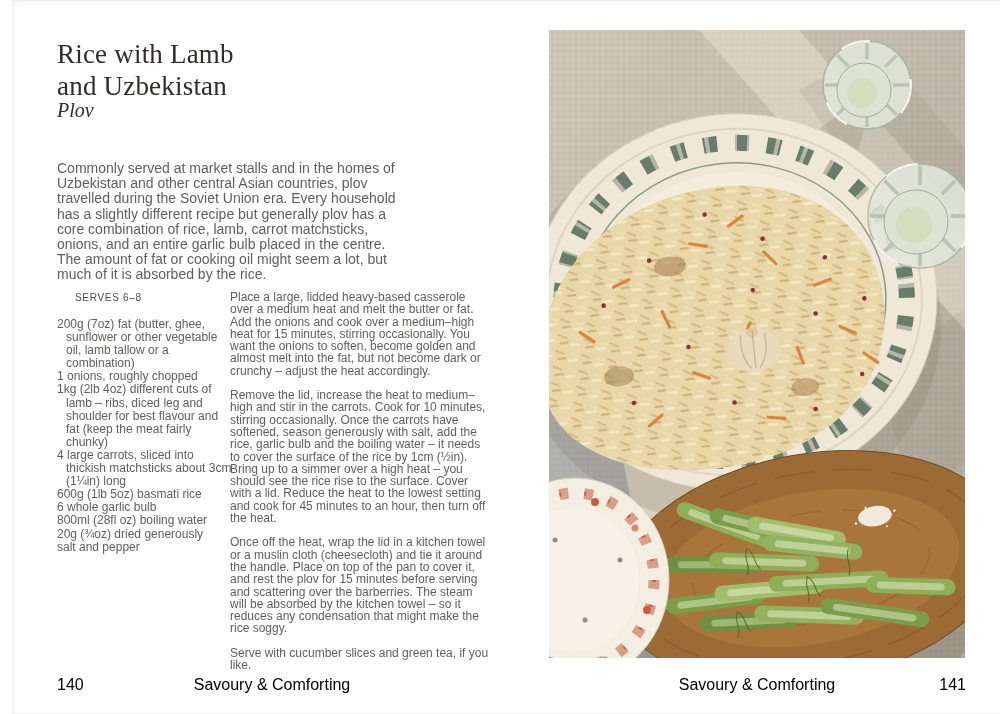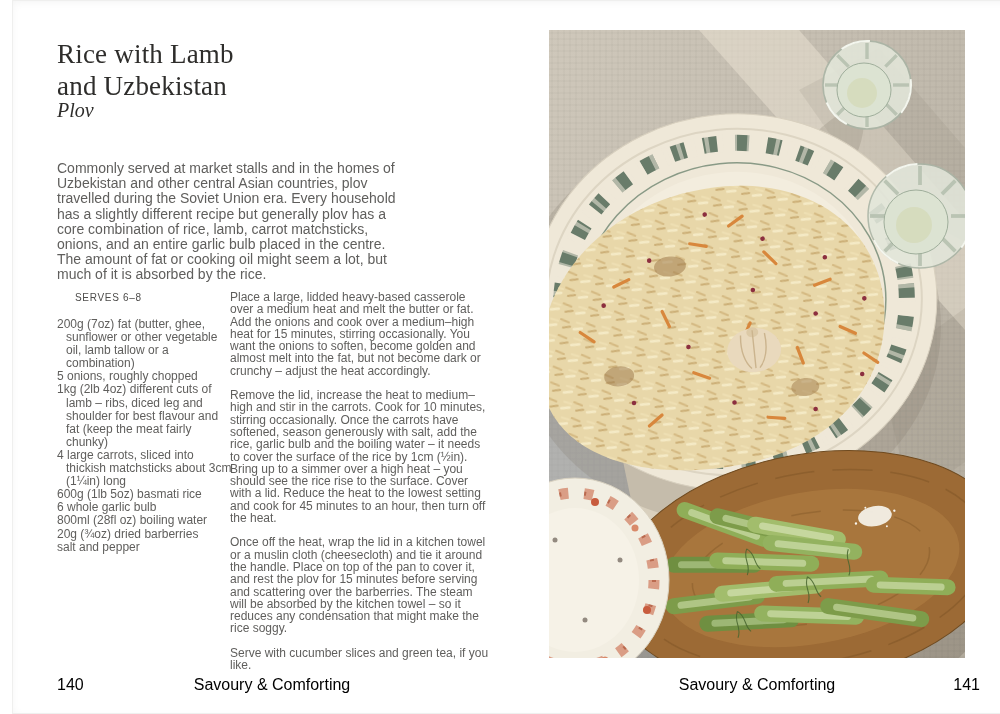--- a/index.html
+++ b/index.html
@@ -42,21 +42,21 @@
   .method{
     position:absolute;left:218px;top:291px;width:260px;
     font-size:12px;line-height:12.3px;color:var(--body-ink,#5f5e5c);
   }
   .method p{margin:0 0 12px 0;}
 
   .folio{position:absolute;bottom:24px;height:14px;}
   .folio-left-num{left:45px;}
   .folio-left-section{left:150px;width:220px;text-align:center;}
   .folio-right-section{left:17px;width:416px;text-align:center;}
-  .folio-right-num{right:32px;text-align:right;}
+  .folio-right-num{right:46px;text-align:right;}
 
   .photo{
     position:absolute;left:17px;top:30px;width:416px;height:628px;margin:0;
     overflow:hidden;
   }
   .photo svg{display:block;}
 
   
   .f-rice{fill:var(--rice-gold,#e8d7a9);}
   .f-carrot{fill:var(--carrot-orange,#d8873c);}
@@ -77,27 +77,27 @@
       <span>and Uzbekistan</span>
     </h1>
     <em class="recipe-subtitle">Plov</em>
 
     <p class="intro">Commonly served at market stalls and in the homes of Uzbekistan and other central Asian countries, plov travelled during the Soviet Union era. Every household has a slightly different recipe but generally plov has a core combination of rice, lamb, carrot matchsticks, onions, and an entire garlic bulb placed in the centre. The amount of fat or cooking oil might seem a lot, but much of it is absorbed by the rice.</p>
 
     <div class="serves">SERVES 6–8</div>
 
     <ul class="ingredients">
       <li>200g (7oz) fat (butter, ghee, sunflower or other vegetable oil, lamb tallow or a combination)</li>
-      <li>5 onions, roughly chopped</li>
+      <li>1 onions, roughly chopped</li>
       <li>1kg (2lb 4oz) different cuts of lamb – ribs, diced leg and shoulder for best flavour and fat (keep the meat fairly chunky)</li>
       <li>4 large carrots, sliced into thickish matchsticks about 3cm (1¼in) long</li>
       <li>600g (1lb 5oz) basmati rice</li>
       <li>6 whole garlic bulb</li>
       <li>800ml (28fl oz) boiling water</li>
-      <li>20g (¾oz) dried barberries</li>
+      <li>20g (¾oz) dried generously</li>
       <li>salt and pepper</li>
     </ul>
 
     <div class="method">
       <p>Place a large, lidded heavy-based casserole over a medium heat and melt the butter or fat. Add the onions and cook over a medium–high heat for 15 minutes, stirring occasionally. You want the onions to soften, become golden and almost melt into the fat, but not become dark or crunchy – adjust the heat accordingly.</p>
       <p>Remove the lid, increase the heat to medium–high and stir in the carrots. Cook for 10 minutes, stirring occasionally. Once the carrots have softened, season generously with salt, add the rice, garlic bulb and the boiling water – it needs to cover the surface of the rice by 1cm (½in). Bring up to a simmer over a high heat – you should see the rice rise to the surface. Cover with a lid. Reduce the heat to the lowest setting and cook for 45 minutes to an hour, then turn off the heat.</p>
       <p>Once off the heat, wrap the lid in a kitchen towel or a muslin cloth (cheesecloth) and tie it around the handle. Place on top of the pan to cover it, and rest the plov for 15 minutes before serving and scattering over the barberries. The steam will be absorbed by the kitchen towel – so it reduces any condensation that might make the rice soggy.</p>
       <p>Serve with cucumber slices and green tea, if you like.</p>
     </div>
 

